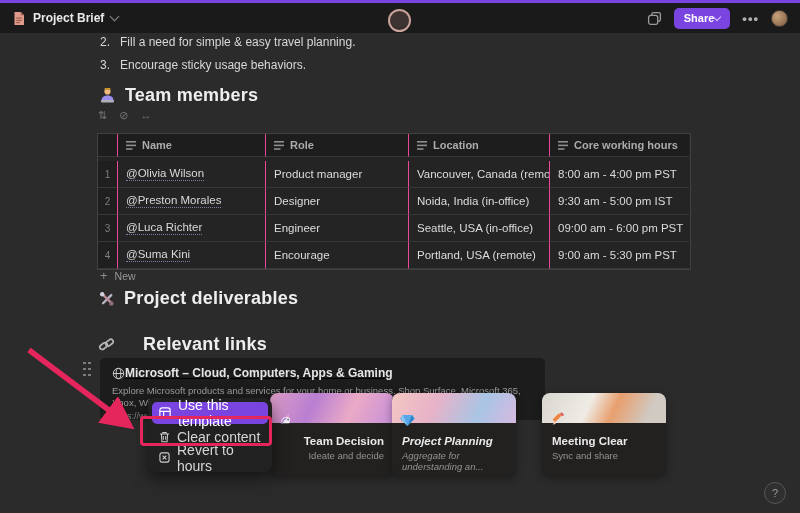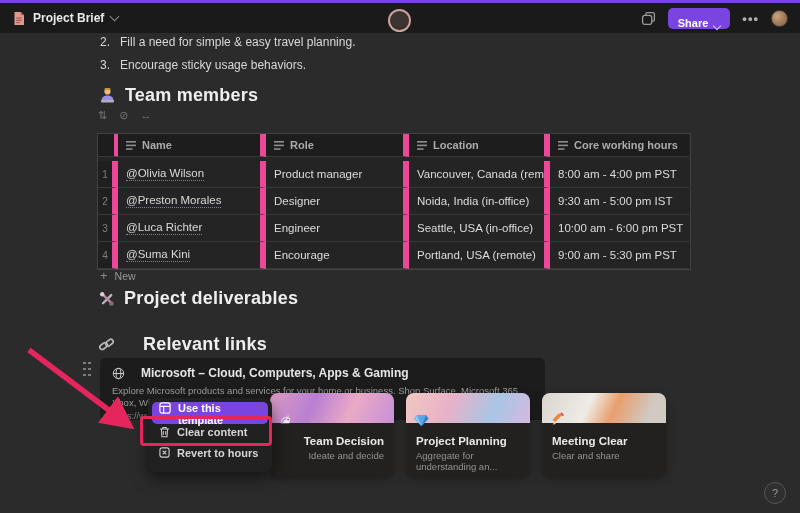--- a/index.html
+++ b/index.html
@@ -8,70 +8,70 @@
   .page { position:relative; width:800px; height:513px; background:#2b2b2b; overflow:hidden; }
   .abs { position:absolute; }
 
   
   .top-strip { left:0; top:0; width:800px; height:3px; background:#7a44e0; }
   .topbar { left:0; top:3px; width:800px; height:30px; background:#1a1a1a; display:flex; align-items:center; padding:0 12px; }
   .tb-left { display:flex; align-items:center; gap:7px; }
   .tb-title { font-size:12px; font-weight:700; color:#e9e9e9; }
   .chev { width:7px; height:7px; border-right:1.5px solid #8a8a8a; border-bottom:1.5px solid #8a8a8a; transform:rotate(45deg); margin-top:-3px; }
   .tb-right { margin-left:auto; display:flex; align-items:center; gap:12px; }
-  .share-btn { background:#7a44e0; color:#fff; font-size:11px; font-weight:700; border:none; border-radius:5px; height:21px; padding:0 10px; display:flex; align-items:flex-end; gap:6px; cursor:pointer; }
+  .share-btn { background:#7a44e0; color:#fff; font-size:11px; font-weight:700; border:none; border-radius:5px; height:21px; padding:0 10px; display:flex; align-items:center; cursor:pointer; }
   .share-btn .chev { border-color:#d8c8ff; width:6px; height:6px; }
   .more-dots { color:#b0b0b0; font-size:13px; letter-spacing:1px; font-weight:700; }
   .avatar-sm { width:17px; height:17px; border-radius:50%; background:radial-gradient(circle at 35% 35%, #caa27c, #7c5a40); border:1px solid #4a4038; }
   .avatar-center { left:388px; top:6px; width:23px; height:23px; border-radius:50%; background:radial-gradient(circle at 50% 40%, #3d3330 55%, #2a2320); border:2px solid #c9a29b; }
 
   
   .list-item { display:flex; gap:10px; font-size:12px; color:#d8d8d8; }
   .list-num { color:#d8d8d8; }
   .h2 { display:flex; align-items:center; gap:8px; }
   .h2 .txt { font-size:18px; font-weight:700; color:#eeeeee; letter-spacing:.2px; }
   .tbl-tools { display:flex; gap:12px; color:#767676; font-size:11px; }
   .tbl-tools span { cursor:pointer; }
 
   
   .table { left:97px; top:133px; width:594px; background:#242424; border:1px solid #414141; display:grid;
            grid-template-columns:20px 148px 143px 141px 139px; grid-auto-rows:27px; }
   .table .hd { height:23px; }
-  .cell { border-right:6px solid #ec4899; border-bottom:1px solid #383838; display:flex; align-items:center; padding:0 8px; font-size:11.5px; color:#dcdcdc; overflow:hidden; white-space:nowrap; }
+  .cell { border-right:1px solid #ec4899; border-bottom:1px solid #383838; display:flex; align-items:center; padding:0 8px; font-size:11.5px; color:#dcdcdc; overflow:hidden; white-space:nowrap; }
   .cell:nth-child(5n) { border-right:none; }
   .hcell { background:#1d1d1d; color:#ababab; font-weight:700; font-size:11px; gap:6px; height:23px; }
   .ncell { background:#1f1f1f; justify-content:center; color:#7f7f7f; font-size:10px; padding:0; }
   .corner { background:#1d1d1d; height:23px; }
   .mention { border-bottom:1px dotted #7b7ba4; padding-bottom:1px; color:#d9d9d9; }
   .new-row { display:flex; align-items:center; gap:7px; color:#979797; font-size:10.5px; cursor:pointer; }
   .plus { font-size:13px; color:#8a8a8a; }
 
   
   .link-card { left:100px; top:358px; width:445px; height:62px; background:#1c1c1c; border-radius:5px; padding:8px 12px; z-index:1; }
-  .lk-head { display:flex; align-items:center; gap:16px; }
+  .lk-head { display:flex; align-items:center; gap:0;text-decoration:underline; }
   .lk-title { font-size:12px; font-weight:700; color:#e5e5e5; }
   .lk-desc { margin-top:5px; font-size:9.5px; line-height:12px; color:#9d9d9d; height:24px; overflow:hidden; width:424px; }
   .lk-url { margin-top:2px; font-size:9px; color:#858585; }
   .drag-handle { left:82px; top:360px; width:10px; height:16px; z-index:1; cursor:grab;
       background:radial-gradient(circle 1.3px, #7e7e7e 1.2px, transparent 1.4px) 0 0/5px 6px; }
 
   
   .tcard { top:393px; width:124px; height:84px; background:#232120; border-radius:8px; z-index:2; box-shadow:0 2px 8px rgba(0,0,0,.35); cursor:pointer; }
   .tcard .img { height:30px; border-radius:8px 8px 0 0; position:relative; }
   .img-team { background:linear-gradient(115deg,#dc9cc4 0%,#b97fd2 35%,#eaaac6 65%,#c78fd8 100%); }
   .img-plan { background:linear-gradient(115deg,#f2c8c2 0%,#e8b2c8 35%,#a9c5e5 70%,#d6b9e0 100%); }
   .img-meet { background:linear-gradient(115deg,#d9d5cf 0%,#efece6 38%,#e89f6e 58%,#d0cac3 85%); }
   .tcard .emoji { position:absolute; left:8px; bottom:-4px; }
   .tcard .body { padding:12px 10px 0; }
   .tcard .t { font-size:11.5px; font-weight:700; color:#e9e9e9; }
   .tcard .s { margin-top:3px; font-size:9.5px; color:#939393; }
 
   
   .menu { left:148px; top:398px; width:124px; background:#212121; border-radius:8px; padding:4px; z-index:3; box-shadow:0 6px 16px rgba(0,0,0,.55); }
-  .menu-item { height:21px; display:flex; gap:7px; padding:0 7px; border-radius:5px; font-size:11px; font-weight:700; color:#d6d6d6; cursor:pointer; }
+  .menu-item { height:21px; display:flex; align-items:center; gap:7px; padding:0 7px; border-radius:5px; font-size:14px; font-weight:400; color:#d6d6d6; cursor:pointer; }
   .menu-item.primary { background:#7a44e0; color:#ffffff; height:22px; margin-bottom:2px; }
 
   
   .explore { left:138px; top:484px; display:flex; align-items:center; gap:8px; font-size:11px; font-weight:600; color:#cfcfcf; cursor:pointer;margin-top:46px; }
   .help-btn { left:764px; top:482px; width:22px; height:22px; border-radius:50%; border:1px solid #565656; background:#2f2f2f; color:#9c9c9c; font-size:11px; display:flex; align-items:center; justify-content:center; cursor:pointer; z-index:2; }
 
   
   .annot-rect { left:140px; top:416px; width:132px; height:30px; border:3.5px solid #e5265c; border-radius:4px; z-index:6; pointer-events:none; }
   .annot-svg { left:0; top:0; z-index:6; pointer-events:none; }
 
@@ -203,21 +203,21 @@
     <div class="cell">Designer</div>
     <div class="cell">Noida, India (in-office)</div>
     <div class="cell">9:30 am - 5:00 pm IST</div>
 
     <div class="cell ncell">3</div>
     <div class="cell">
         <span class="mention">@Luca Richter</span>
       </div>
     <div class="cell">Engineer</div>
     <div class="cell">Seattle, USA (in-office)</div>
-    <div class="cell">10:00 am - 6:00 pm PST</div>
+    <div class="cell">09:00 am - 6:00 pm PST</div>
 
     <div class="cell ncell">4</div>
     <div class="cell">
         <span class="mention">@Suma Kini</span>
       </div>
     <div class="cell">Encourage</div>
     <div class="cell">Portland, USA (remote)</div>
     <div class="cell">9:00 am - 5:30 pm PST</div>
   </div>
 
@@ -275,21 +275,21 @@
             <path d="M4 12c.8-2.4 2.4-4.6 5-5.4" stroke="#b98fd8" stroke-width="1.6" fill="none"></path>
           </svg>
       </span>
     </div>
     <div class="body">
       <div class="t">Team Decision</div>
       <div class="s">Ideate and decide</div>
     </div>
   </div>
 
-  <div class="abs tcard" style="left:406px;">
+  <div class="abs tcard" style="left:392px;font-style:italic;">
     <div class="img img-plan">
       <span class="emoji icon">
         <svg width="15" height="13" viewBox="0 0 16 14">
             <path d="M3 1h10l3 4-8 8-8-8z" fill="#57a8e8"></path>
             <path d="M3 1l5 12L1 5z" fill="#8ec8f2"></path>
             <path d="M13 1L8 13l7-8z" fill="#2f7fc4"></path>
           </svg>
       </span>
     </div>
     <div class="body">
@@ -304,21 +304,21 @@
         <svg width="15" height="15" viewBox="0 0 16 16">
             <rect x="5.5" y="1" width="4" height="10" rx="1" fill="#ee8540" transform="rotate(45 7.5 6)"></rect>
             <path d="M3 13.5l1-3.4 2.4 2.4z" fill="#f3c9a8"></path>
             <path d="M3 13.5l.4-1.4 1 1z" fill="#53504c"></path>
             <rect x="10.8" y="1.2" width="4" height="2.6" rx="1" fill="#e05555" transform="rotate(45 12.8 2.5)"></rect>
           </svg>
       </span>
     </div>
     <div class="body">
       <div class="t">Meeting Clear</div>
-      <div class="s">Clear and share</div>
+      <div class="s">Sync and share</div>
     </div>
   </div>
 
   <div class="abs menu">
     <div class="menu-item primary">
       <span class="icon">
         <svg width="12" height="12" viewBox="0 0 14 14" fill="none" stroke="#ffffff" stroke-width="1.4">
             <rect x="1" y="1" width="12" height="12" rx="2.6"></rect>
             <path d="M1 5.2h12M5.4 5.2V13"></path>
           </svg>

